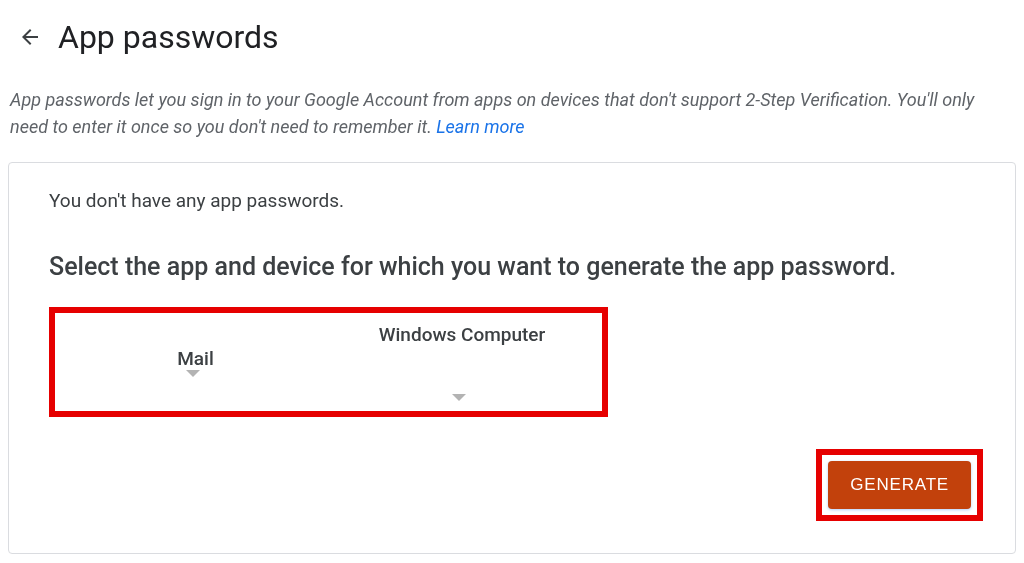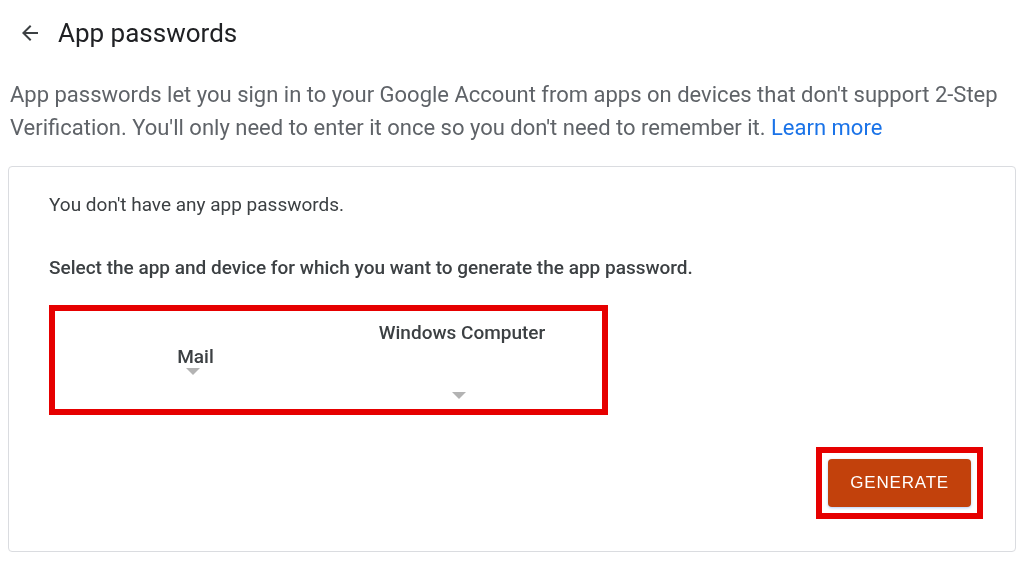--- a/index.html
+++ b/index.html
@@ -25,48 +25,49 @@
       height: 24px;
       cursor: pointer;
       margin-left: 8px;
     }
     .back-arrow svg {
       width: 24px;
       height: 24px;
       fill: #3c4043;
     }
     .page-title {
-      font-size: 26px;
+      font-size: 32px;
       font-weight: 400;
       color: #202124;
     }
     .description {
       padding: 0 10px 22px 10px;
-      font-size: 22px;
+      font-size: 18px;
       line-height: 1.5;
       color: #5f6368;
+      font-style: italic;
     }
     .learn-more {
       color: #1a73e8;
       text-decoration: none;
       cursor: pointer;
     }
     .card {
       margin: 0 8px;
       border: 1px solid #dadce0;
       border-radius: 4px;
       padding: 26px 32px 32px 40px;
     }
     .status-text {
       font-size: 19px;
       color: #3c4043;
       margin-bottom: 40px;
     }
     .instruction-text {
-      font-size: 19px;
+      font-size: 25px;
       font-weight: 500;
       color: #3c4043;
       margin-bottom: 26px;
     }
     .selectors-highlight {
       display: inline-flex;
       border: 6px solid #e60000;
       padding: 10px 14px 10px 8px;
       gap: 0;
       align-items: center;

